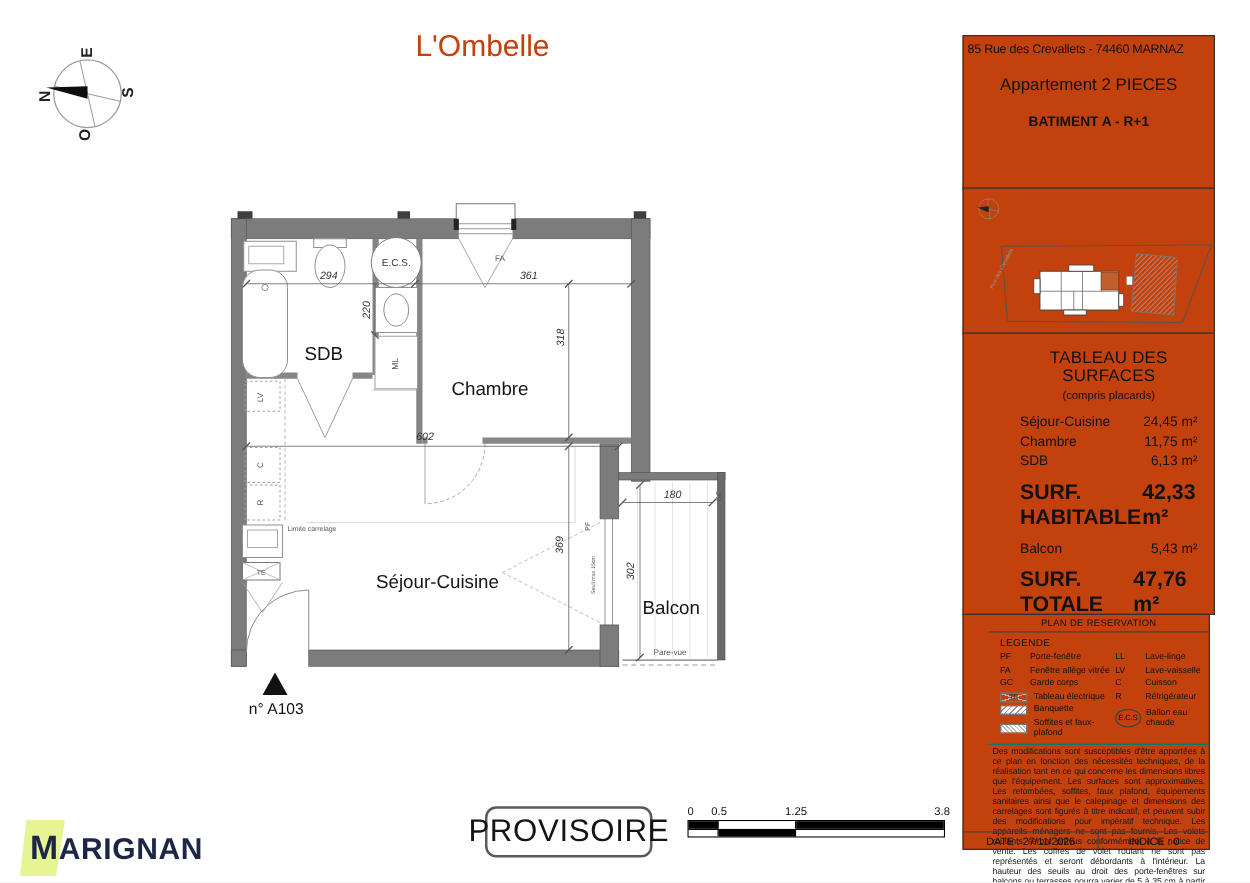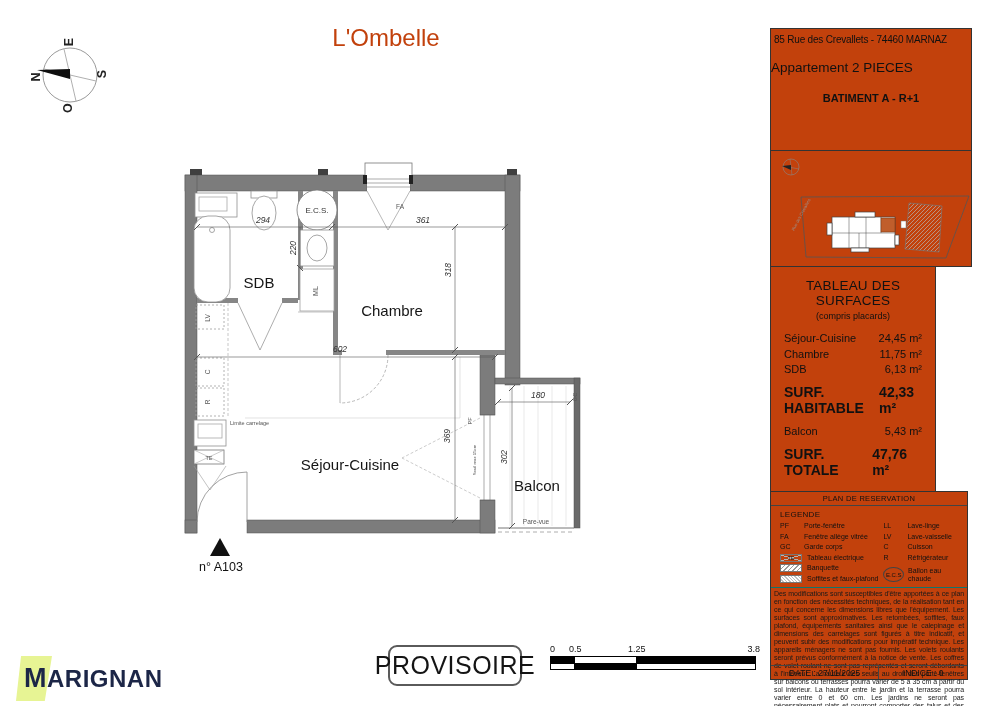--- a/index.html
+++ b/index.html
@@ -8,35 +8,35 @@
   .abs{position:absolute;}
 
   
   .main-title{left:276px;top:24px;width:220px;text-align:center;
               font-size:24px;color:#c2410c;}
 
   
   .panel{border:1px solid #333;background:#c2410c;box-sizing:border-box;}
   .panel-header{left:770px;top:28px;width:202px;height:123px;}
   .ph-addr{font-size:10px;letter-spacing:-0.2px;padding:5px 2px 0 3px;white-space:nowrap;}
-  .ph-apt{font-size:13.5px;margin-top:15px;}
+  .ph-apt{font-size:13.5px;text-align:center;margin-top:15px;}
   .ph-lot{font-size:13.5px;text-align:center;margin-top:7px;}
   .ph-bat{font-size:11px;font-weight:bold;text-align:center;margin-top:17px;}
 
   .panel-site{left:770px;top:150px;width:202px;height:117px;}
 
-  .panel-surfaces{left:770px;top:266px;width:166px;height:226px;}
+  .panel-surfaces{left:770px;top:266px;width:202px;height:226px;padding-left:32px;}
   .ps-title{font-size:13.5px;text-align:center;margin-top:11px;letter-spacing:0.2px;}
   .ps-sub{font-size:9px;text-align:center;margin-top:3px;}
   .ps-rows{margin-top:11px;}
   .srow{display:flex;justify-content:space-between;padding:0 13px;font-size:11px;margin-top:3.5px;}
   .srow.gap{margin-top:9px;}
-  .srow.bold{font-weight:bold;font-size:14px;}
-
-  .panel-reservation{left:770px;top:491px;width:198px;height:189px;}
+  .srow.bold{font-weight:bold;font-size:17px;}
+
+  .panel-reservation{left:770px;top:491px;width:198px;height:189px;padding-left:20px;}
   .res-title{font-size:7.5px;text-align:center;border-bottom:1px solid #444;
              padding:2px 0 2px 0;letter-spacing:0.3px;}
   .leg-wrap{border-bottom:1px solid #0f766e;padding:3px 0 2px 0;}
   .leg-title{font-size:8px;margin:1px 0 3px 9px;letter-spacing:0.3px;}
   .leg-cols{display:flex;padding:0 4px 0 9px;font-size:7px;line-height:8px;}
   .leg-left{flex:1.3;}
   .leg-right{flex:1;}
   .leg-row{display:flex;align-items:center;margin-bottom:2.5px;}
   .leg-abbr{width:24px;flex:0 0 24px;}
   .sw{width:22px;height:8px;flex:0 0 22px;border:1px solid #777;margin-right:5px;

